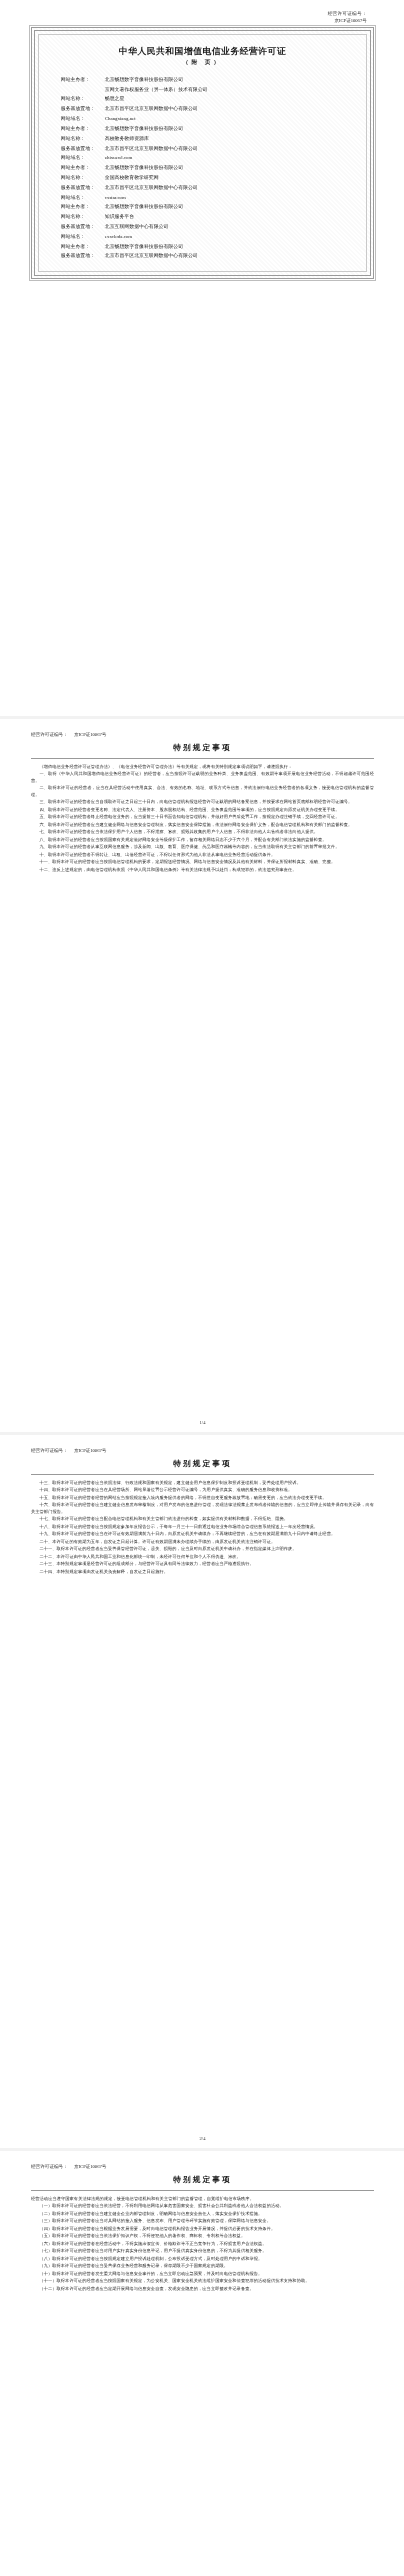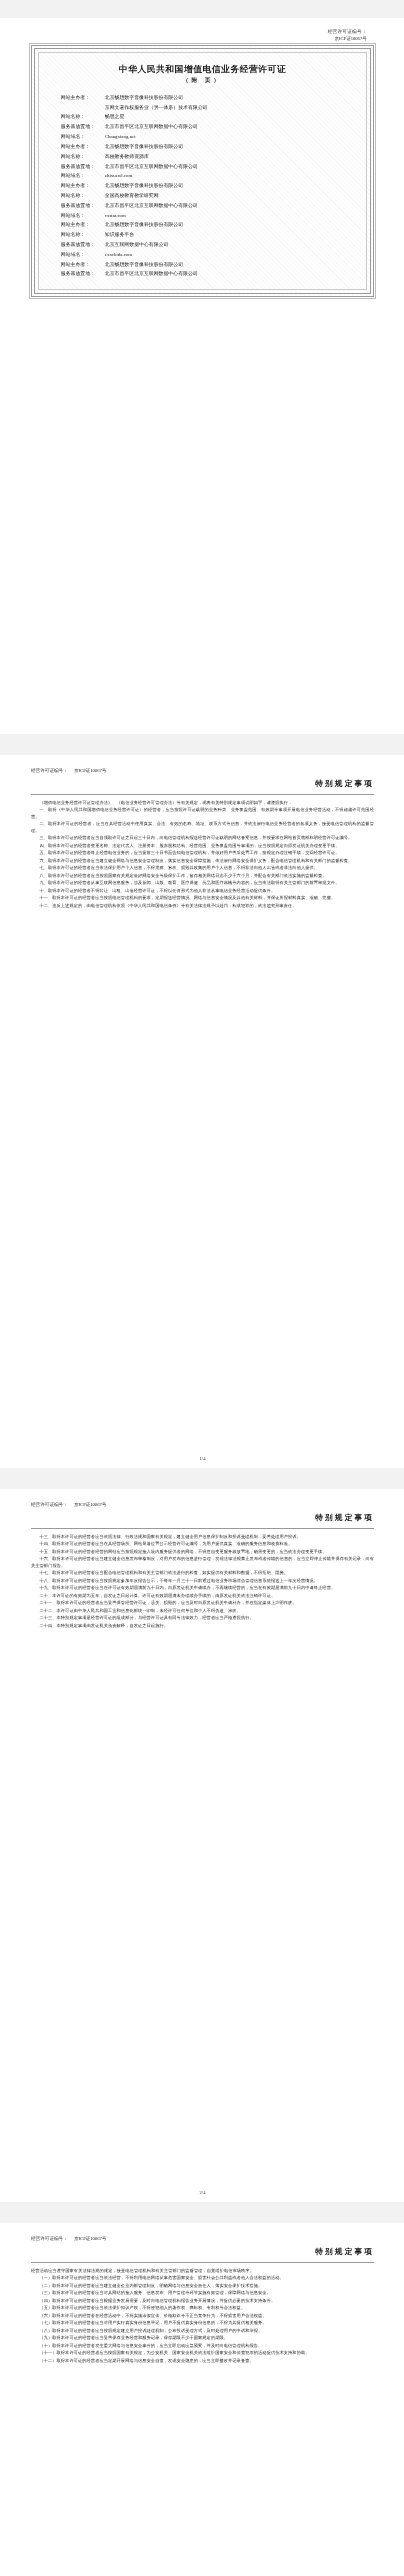--- a/index.html
+++ b/index.html
@@ -12,21 +12,20 @@
     font-family: "Liberation Serif", serif;
     color: #1a1a1a;
     -webkit-font-smoothing: antialiased;
   }
   .page {
     width: 405px;
     box-sizing: border-box;
     background: #ffffff;
     position: relative;
     padding: 13.4px 31px 9.3px 31px;
-    margin-top: 18px;
   }
   .page + .page {
     border-top: 3.1px solid #f2f2f2;
   }
   
   #page1 { height: 716px; padding-top: 11.3px; }
   .cert-no-line {
     text-align: right;
     font-size: 4.6px;
     line-height: 1.5;
@@ -78,21 +77,21 @@
   
   .page-head {
     display: flex;
     align-items: flex-start;
     font-size: 4.6px;
     margin-bottom: 1px;
   }
   .page-head .lbl { }
   .page-head .val { margin-left: 6.2px; }
   .sec-title {
-    text-align: right;
+    text-align: center;
     font-size: 7.7px;
     font-weight: bold;
     letter-spacing: 2.1px;
     margin: 5.2px 0 5.2px 0;
   }
   .rule {
     border: 0;
     border-top: 0.5px solid #999;
     margin: 0 0 5.2px 0;
   }

